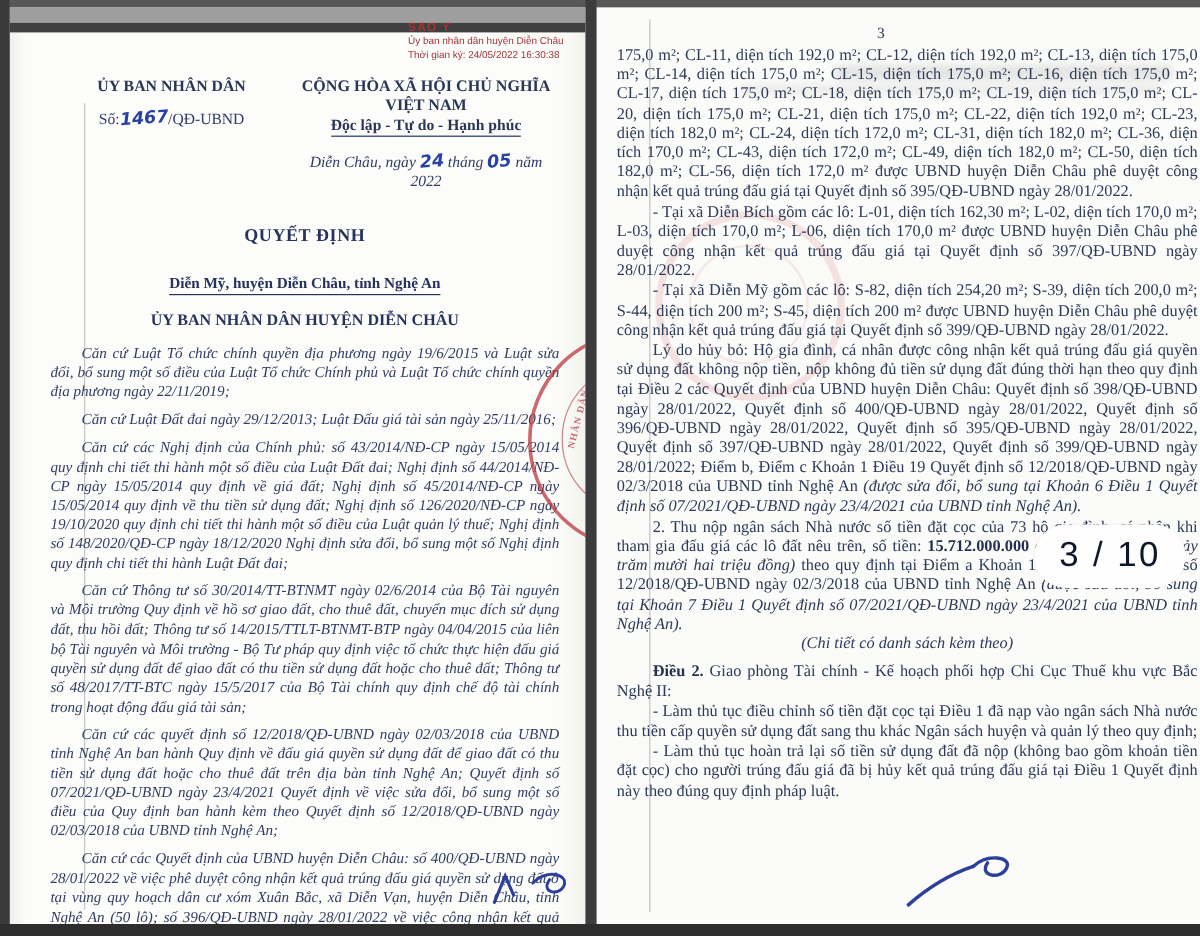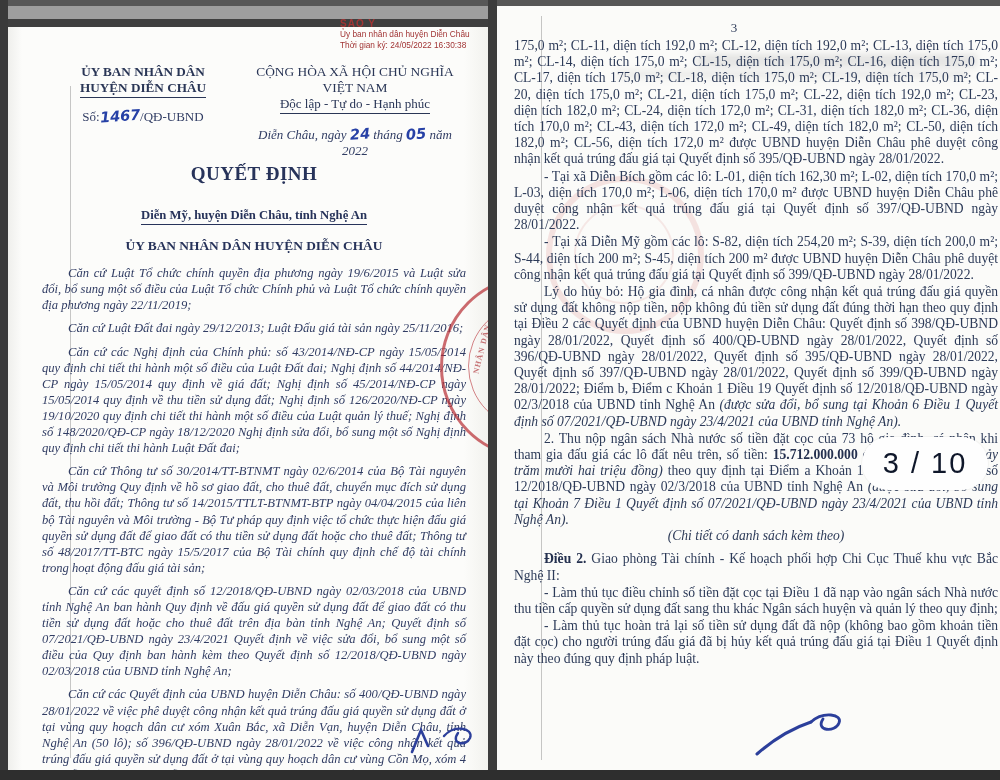--- a/index.html
+++ b/index.html
@@ -23,26 +23,26 @@
   .saoy{position:absolute;left:332px;top:12px;width:146px;color:#a13434;
     font-family:"Liberation Sans",sans-serif;line-height:11px;}
   .saoy .t1{font-weight:bold;font-size:10px;letter-spacing:1px;}
   .saoy .t2,.saoy .t3{font-size:8.3px;}
   .hdr{display:flex;margin-top:28px;}
   .hdr-left{width:202px;text-align:center;}
   .hdr-right{flex:1;text-align:center;}
   .org{font-weight:bold;font-size:13.2px;line-height:16px;color:#2a3656;}
   .org .u{display:inline-block;border-bottom:1.4px solid #2a3656;padding-bottom:1px;}
   .doc-no{margin-top:11px;font-size:13px;}
-  .nat{font-weight:normal;font-size:13.4px;line-height:16px;color:#2a3656;}
+  .nat{font-weight:bold;font-size:13.4px;line-height:16px;color:#2a3656;}
   .nat .u{display:inline-block;border-bottom:1.4px solid #2a3656;padding-bottom:1px;font-size:13px;}
   .dateline{margin-top:13px;font-style:italic;font-size:13px;}
   .hand{font-family:"DejaVu Sans",sans-serif;font-style:italic;font-weight:bold;
     color:#2741a6;display:inline-block;transform:rotate(-4deg);font-size:14.5px;line-height:0;}
-  .lp-title{text-align:center;font-weight:bold;font-size:19px;letter-spacing:.5px;margin-top:4px;color:#27335a;}
+  .lp-title{text-align:center;font-weight:bold;font-size:15px;letter-spacing:.5px;margin-top:30px;color:#27335a;}
   .lp-subtitle{text-align:center;font-weight:bold;font-size:12.7px;line-height:16.6px;margin-top:5px;color:#27335a;}
   .lp-subtitle .u{display:inline-block;border-bottom:1.3px solid #27335a;padding-bottom:1px;}
   .lp-issuer{text-align:center;font-weight:bold;font-size:13.4px;margin-top:13px;color:#27335a;}
   .lp-paras{margin-top:11px;}
   .lp{font-style:italic;text-align:justify;text-indent:26px;font-size:12.6px;line-height:16.1px;margin:0 0 7px;}
 
   
   .rp-content{position:relative;padding:14px 2px 0 17px;color:#2c3a58;}
   .pageno{width:440px;text-align:center;font-size:13px;margin-bottom:2px;}
   .rp{font-size:13.6px;line-height:16.2px;text-align:justify;margin:0;}
@@ -81,21 +81,20 @@
     <div class="saoy">
       <div class="t1">SAO Y</div>
       <div class="t2">Ủy ban nhân dân huyện Diễn Châu</div>
       <div class="t3">Thời gian ký: 24/05/2022 16:30:38</div>
     </div>
 
     <div class="lp-content">
       <div class="hdr">
         <div class="hdr-left">
           <div class="org">ỦY BAN NHÂN DÂN</div>
-          <div class="org"><span class="u">HUYỆN DIỄN CHÂU</span></div>
           <div class="doc-no"><span>Số:</span><span class="hand">1467</span><span>/QĐ-UBND</span></div>
         </div>
         <div class="hdr-right">
           <div class="nat">CỘNG HÒA XÃ HỘI CHỦ NGHĨA VIỆT NAM</div>
           <div class="nat"><span class="u">Độc lập - Tự do - Hạnh phúc</span></div>
           <div class="dateline"><span>Diễn Châu, ngày</span> <span class="hand">24</span> <span>tháng</span> <span class="hand">05</span> <span>năm 2022</span></div>
         </div>
       </div>
 
       <div class="lp-title">QUYẾT ĐỊNH</div>

